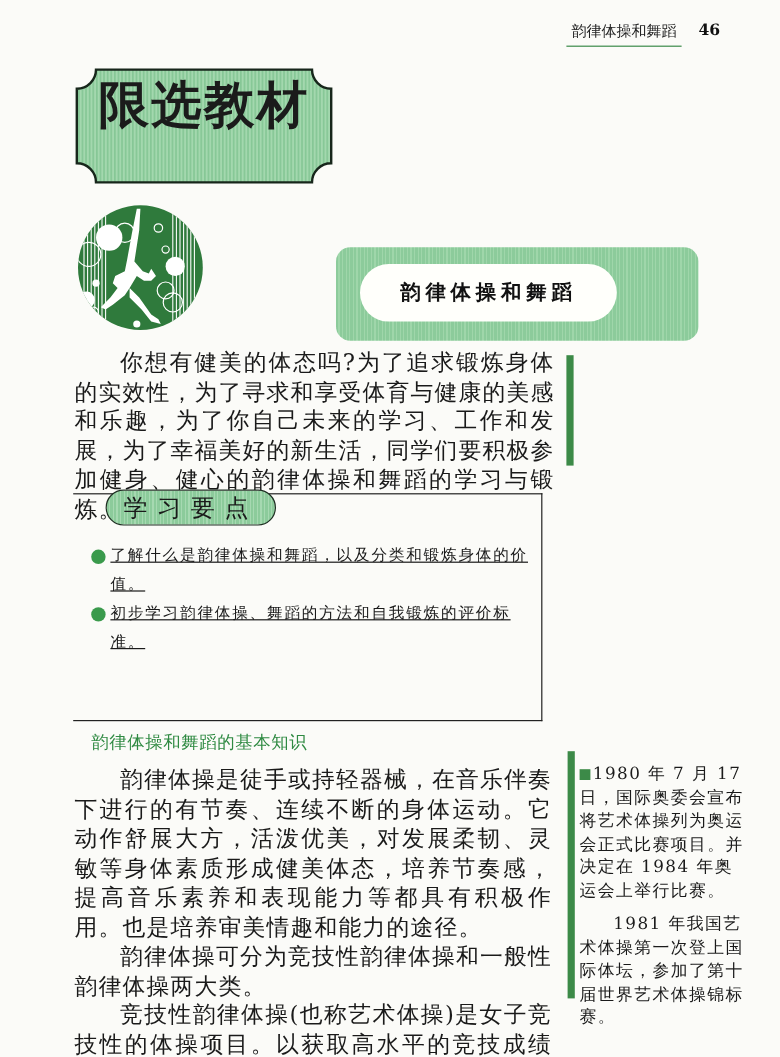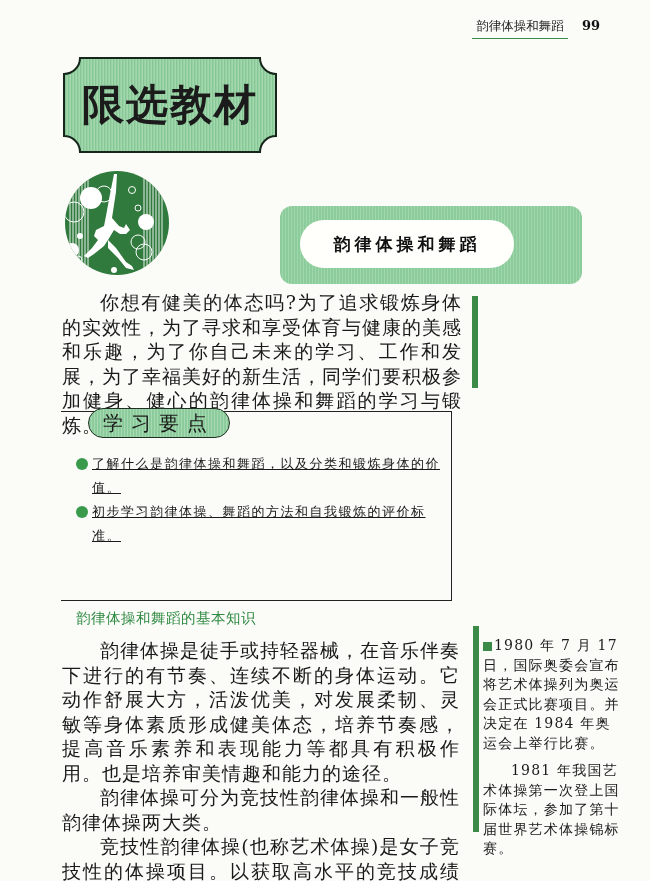--- a/index.html
+++ b/index.html
@@ -13,21 +13,21 @@
 
   
   .run-title {
     left: 472px; top: 16px; width: 96px; height: 22px;
     font-family: "DejaVu Sans", sans-serif; font-size: 12.5px; color: #222;
     border-bottom: 1.5px solid #3b8a4a; line-height: 20px; text-align: center;
   }
   .page-num { left: 582px; top: 18px; font-size: 13px; font-weight: bold; color: #111; }
   .plaque-svg { left: 62px; top: 56px; }
   .plaque-text {
-    left: 64px; top: 58px; width: 212px; height: 94px; line-height: 94px; text-align: center;
+    left: 64px; top: 41px; width: 212px; height: 94px; line-height: 94px; text-align: center;
     font-family: "DejaVu Sans", sans-serif; font-weight: bold; font-size: 42px; letter-spacing: 2px;
     color: #1b1b1b;
   }
 
   
   .gym-circle { left: 64px; top: 170px; }
 
   
   .title-band {
     left: 280px; top: 206px; width: 302px; height: 78px; border-radius: 12px;
@@ -70,21 +70,21 @@
   }
 
   .side-note { font-size: 14px; line-height: 19.5px; letter-spacing: 1.2px; color: #1a1a1a; }
   .side-note p { margin: 0; }
   .sq { display: inline-block; width: 9px; height: 9px; background: #3c8a48; margin-right: 2px; vertical-align: -1px; }
 </style>
 </head>
 <body>
 
 <div class="abs run-title">韵律体操和舞蹈</div>
-<div class="abs page-num">99</div>
+<div class="abs page-num">46</div>
 
 <svg class="abs plaque-svg" width="216" height="98" viewBox="0 0 216 98">
   <defs>
     <pattern id="stripes" width="3" height="4" patternUnits="userSpaceOnUse">
       <rect width="3" height="4" fill="#a3d8ae"></rect>
       <rect width="1.4" height="4" fill="#86c796"></rect>
     </pattern>
   </defs>
   <path d="M18 2 H198 A16 16 0 0 0 214 18 V80 A16 16 0 0 0 198 96 H18 A16 16 0 0 0 2 80 V18 A16 16 0 0 0 18 2 Z" fill="url(#stripes)" stroke="#17261b" stroke-width="2"></path>
 </svg>

